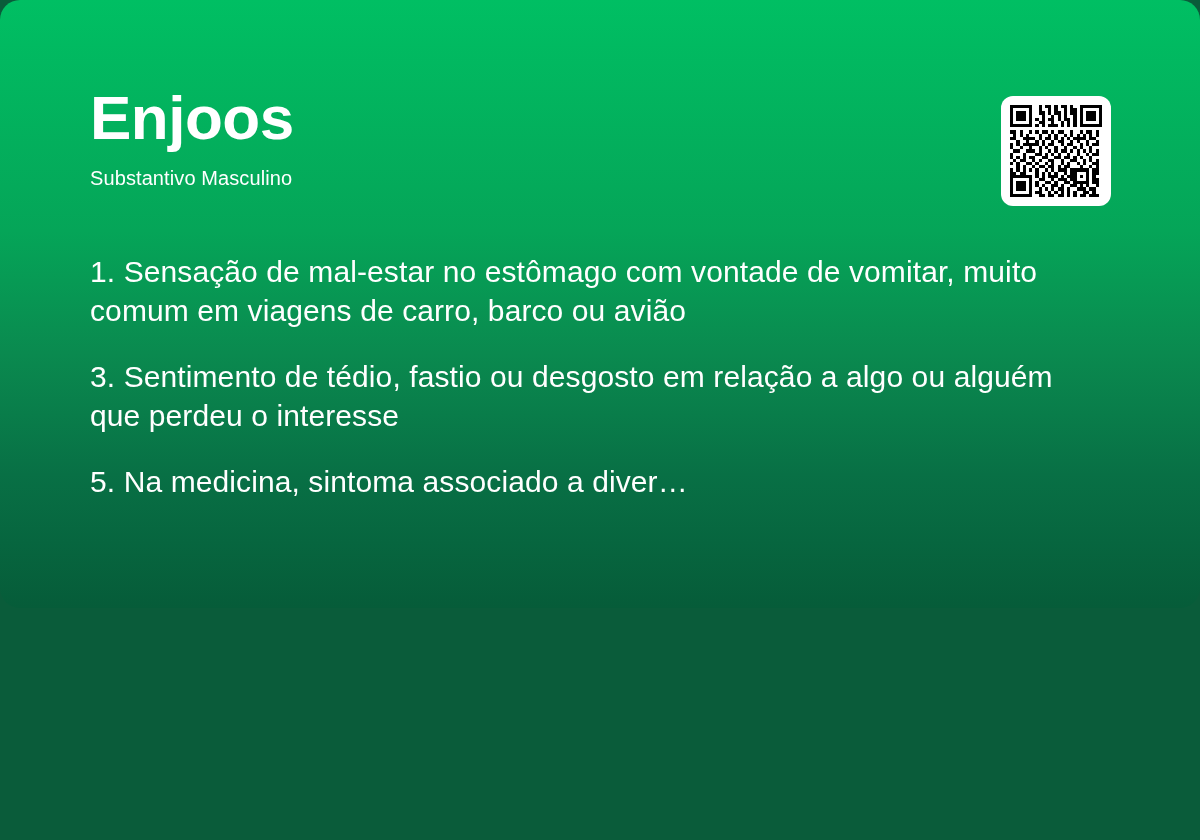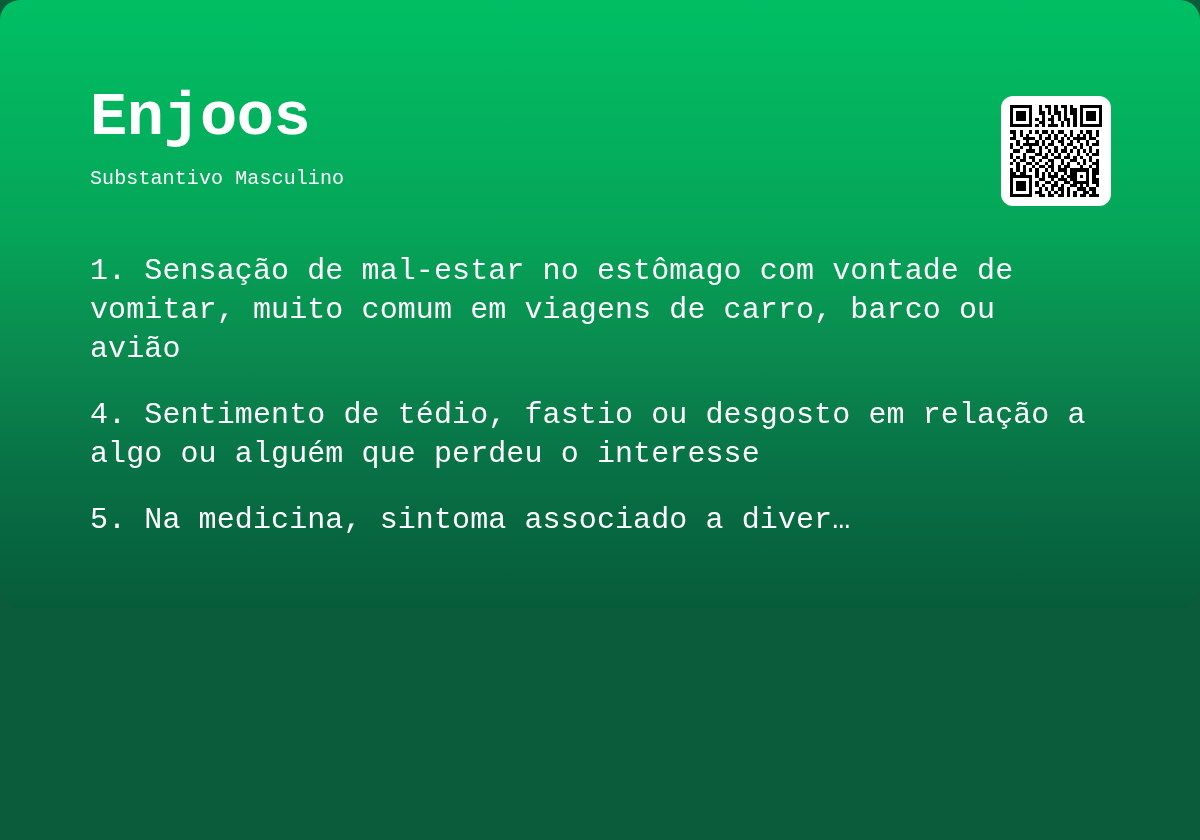--- a/index.html
+++ b/index.html
@@ -6,21 +6,21 @@
     margin: 0;
     padding: 0;
     background: #0a5c3a;
   }
   #card {
     position: relative;
     width: 1200px;
     height: 608px;
     overflow: hidden;
     background: linear-gradient(180deg, #00bf63 0%, #05a558 38%, #0a8a4f 58%, #087045 78%, #065c39 100%);
-    font-family: Liberation Mono, monospace;
+    font-family: Liberation Sans, sans-serif;
     border-radius: 20px;
     -webkit-font-smoothing: antialiased;
   }
 
   
   #header {
     position: absolute;
     left: 90px;
     top: 86px;
     width: 860px;
@@ -347,21 +347,21 @@
           <rect x="18" y="28" width="1" height="1"></rect>
         <rect x="22" y="28" width="2" height="1"></rect>
           <rect x="25" y="28" width="1" height="1"></rect>
         <rect x="27" y="28" width="1" height="1"></rect>
       </g>
     </svg>
   </div>
 
   <div id="definitions">
     <p class="definition">1. Sensação de mal-estar no estômago com vontade de vomitar, muito comum em viagens de carro, barco ou avião</p>
-    <p class="definition">4. Sentimento de tédio, fastio ou desgosto em relação a algo ou alguém que perdeu o interesse</p>
+    <p class="definition">3. Sentimento de tédio, fastio ou desgosto em relação a algo ou alguém que perdeu o interesse</p>
     <p class="definition">5. Na medicina, sintoma associado a diver…</p>
   </div>
 
   <div id="footer-logo">
     <span>e</span>
   </div>
 
   <div id="brand-wordmark">medicina.ai</div>
 
 </div>

